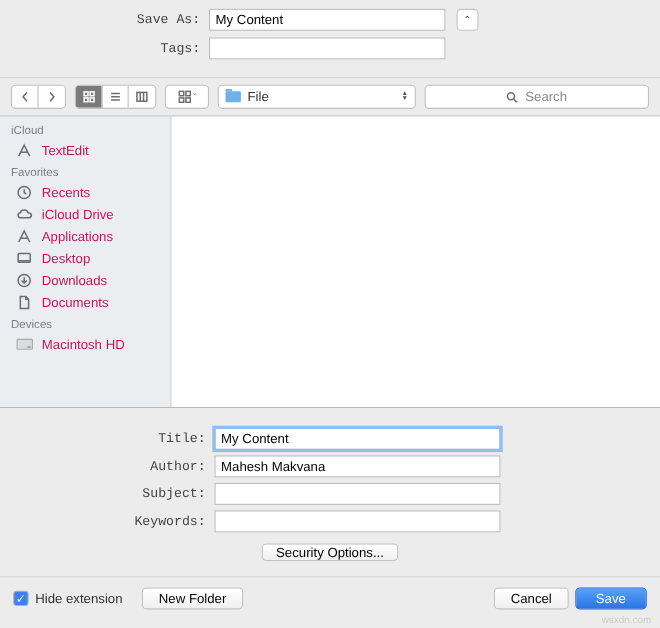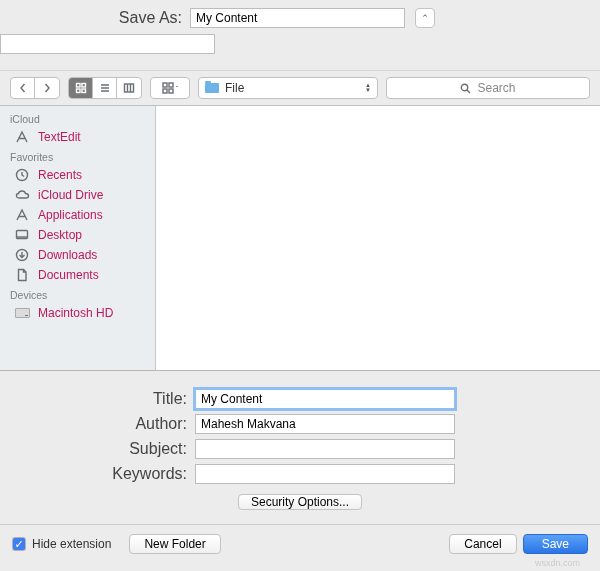--- a/index.html
+++ b/index.html
@@ -1,21 +1,21 @@
 <!DOCTYPE html>
 <html><head>
 <meta charset="utf-8">
 <style>
 * { box-sizing: border-box; margin: 0; padding: 0; }
 body { font-family: -apple-system, "Helvetica Neue", Arial, sans-serif; font-size: 12px; color: #333; background: #ececec; width: 600px; height: 571px; overflow: hidden; }
 
 
 .top { background: #ececec; padding: 8px 0 10px; }
 .row { display: flex; align-items: center; margin-bottom: 6px; }
-.lbl { width: 190px; text-align: right; padding-right: 8px; color: #444; font-size: 16px; }
+.lbl { width: 190px; text-align: right; padding-right: 8px; color: #444; font-size: 12px; font-family: Liberation Mono, monospace; }
 .ipt { height: 20px; border: 1px solid #bcbcbc; background: #fff; padding: 0 5px; font-size: 12px; border-radius: 0; }
 .saveas-input { width: 215px; }
 .tags-input { width: 215px; }
 .expand-btn { width: 20px; height: 20px; border: 1px solid #c3c3c3; border-radius: 4px; background: #fff; margin-left: 10px; display: flex; align-items: center; justify-content: center; cursor: pointer; }
 
 
 .toolbar { background: #ececec; border-top: 1px solid #d6d6d6; border-bottom: 1px solid #bfbfbf; padding: 5px 10px; display: flex; align-items: center; gap: 8px; height: 36px; }
 .seg { display: flex; border-radius: 4px; overflow: hidden; border: 1px solid #c0c0c0; background: #fff; height: 22px; }
 .seg-btn { width: 24px; display: flex; align-items: center; justify-content: center; border-right: 1px solid #c0c0c0; cursor: pointer; }
 .seg-btn:last-child { border-right: none; }
@@ -53,34 +53,35 @@
 .spacer { flex: 1; }
 
 
 .hd-icon { width: 15px; height: 10px; background: #dcdcdc; border: 1px solid #aaa; border-radius: 1px; position: relative; }
 .hd-icon::after { content: ""; position: absolute; bottom: 1px; right: 1px; width: 3px; height: 1px; background: #7a7a7a; }
 
 svg { stroke: #6b6f74; stroke-width: 1.4; fill: none; }
 .updown { display: flex; flex-direction: column; font-size: 6px; line-height: 5px; color: #555; margin-left: auto; }
 .chev { font-size: 9px; color: #555; }
 .arrow-dn { margin-left: 2px; font-size: 8px; color: #555; }
-.watermark { position: absolute; bottom: 3px; right: 20px; font-size: 9px; color: rgba(0,0,0,0.15); pointer-events: none; }
+.watermark { position: absolute; bottom: 3px; right: 8px; font-size: 9px; color: rgba(0,0,0,0.15); pointer-events: none; }
 </style>
 </head>
 <body>
 
 <div class="top">
   <div class="row">
     <div class="lbl">Save As:</div>
     <input class="ipt saveas-input" value="My Content" style="">
     <div class="expand-btn">
         <span class="chev">⌃</span>
       </div>
   </div>
   <div class="row">
+    <div class="lbl">Tags:</div>
     <input class="ipt tags-input" value="" style="">
   </div>
 </div>
 
 <div class="toolbar">
   <div class="seg">
     <div class="seg-btn">
         <svg width="10" height="10" viewBox="0 0 10 10">
           <path d="M6.5 1 L3 5 L6.5 9"></path>
         </svg>

